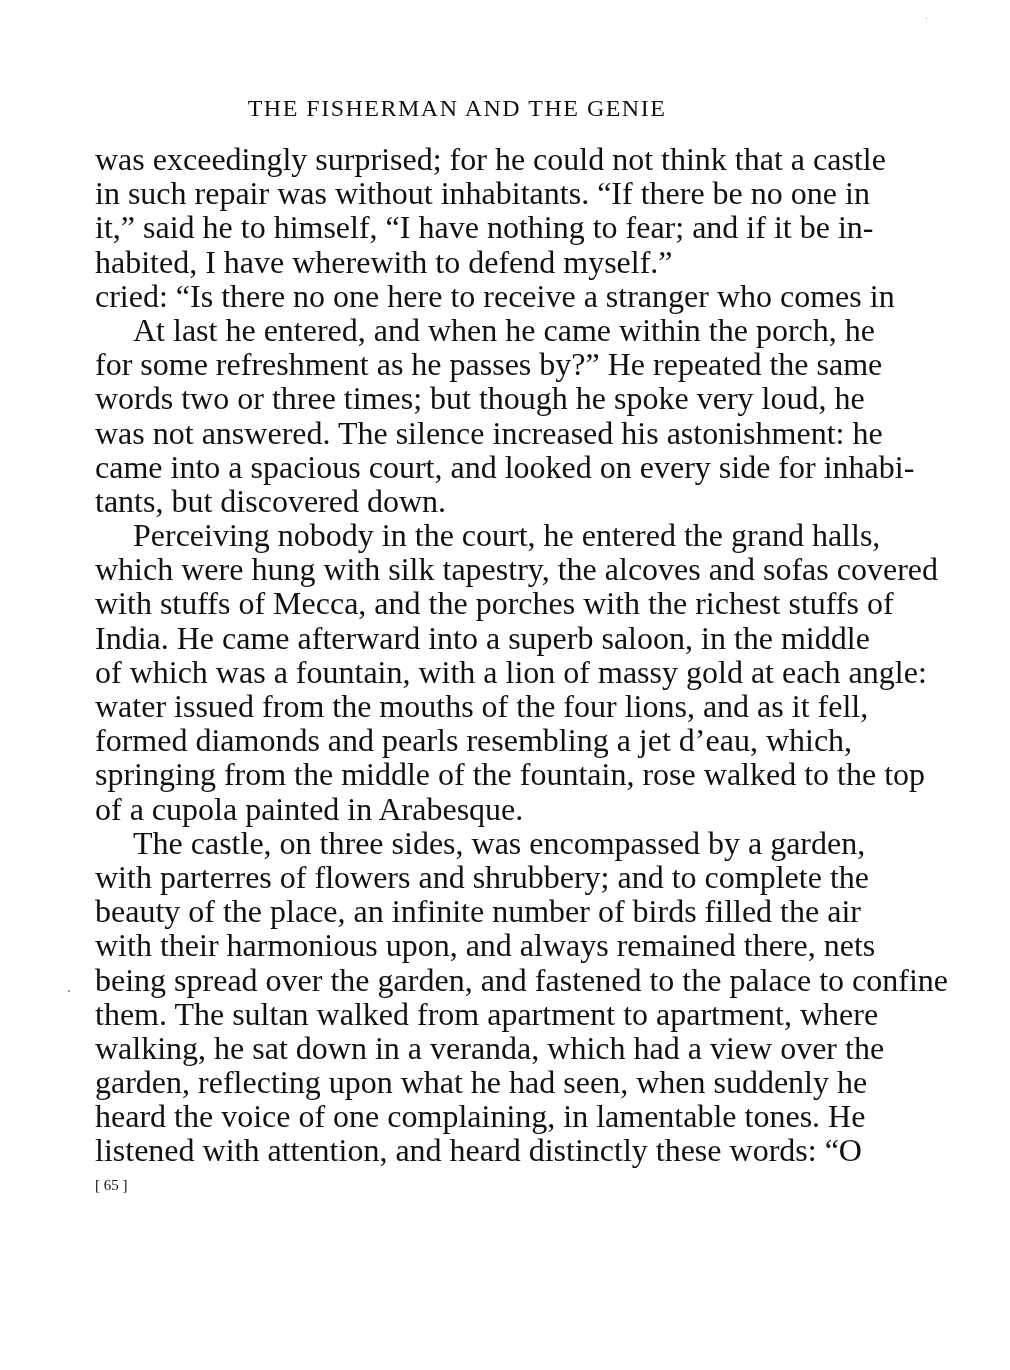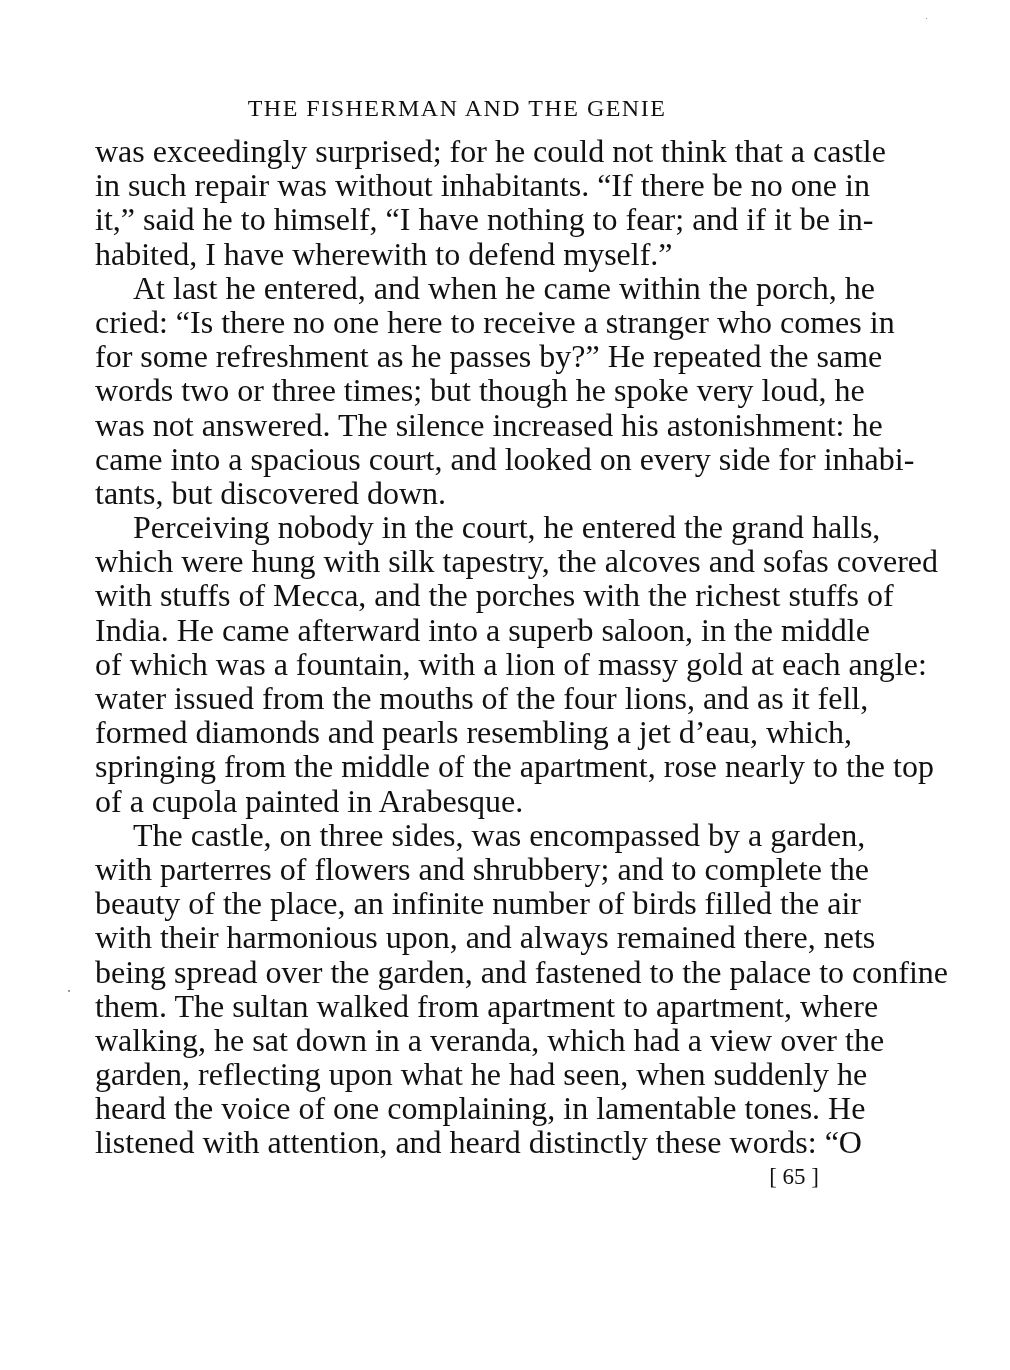--- a/index.html
+++ b/index.html
@@ -4,66 +4,66 @@
   <style>
     html, body { margin: 0; padding: 0; background: #ffffff; }
     body { width: 1010px; height: 1370px; position: relative; overflow: hidden; }
     .page {
       position: absolute; left: 95px; top: 88px; width: 724px;
       font-family: "Liberation Serif", "DejaVu Serif", serif;
       color: #111111;
     }
     .running-head {
       text-align: center; font-size: 24px; letter-spacing: 1.5px;
-      height: 40px; line-height: 40px; margin-bottom: 6px;
+      height: 40px; line-height: 40px; margin-bottom: 14px;
     }
     .line {
       font-size: 32px; height: 34.2px; line-height: 34.2px;
       white-space: nowrap; text-align: justify; text-align-last: justify;
       display: block;
     }
     .line.indent { padding-left: 38px; }
     .line.last { text-align-last: left; }
     .folio {
-      text-align: right; font-size: 23px; margin-top: 0px; height: 34px; line-height: 34px;
+      text-align: left; font-size: 15px; margin-top: 0px; height: 34px; line-height: 34px;
     }
     .stray-mark { position: absolute; width: 2px; height: 2px; background: #999; }
   </style>
 </head>
 <body>
 
 <div class="page">
   <div class="running-head">THE FISHERMAN AND THE GENIE</div>
 
   <div>
     <span class="line">was exceedingly surprised; for he could not think that a castle</span>
     <span class="line">in such repair was without inhabitants. “If there be no one in</span>
     <span class="line">it,” said he to himself, “I have nothing to fear; and if it be in-</span>
     <span class="line last">habited, I have wherewith to defend myself.”</span>
   </div>
 
   <div>
+    <span class="line">cried: “Is there no one here to receive a stranger who comes in</span>
     <span class="line indent">At last he entered, and when he came within the porch, he</span>
-    <span class="line">cried: “Is there no one here to receive a stranger who comes in</span>
     <span class="line">for some refreshment as he passes by?” He repeated the same</span>
     <span class="line">words two or three times; but though he spoke very loud, he</span>
     <span class="line">was not answered. The silence increased his astonishment: he</span>
     <span class="line">came into a spacious court, and looked on every side for inhabi-</span>
     <span class="line last">tants, but discovered down.</span>
   </div>
 
   <div>
     <span class="line indent">Perceiving nobody in the court, he entered the grand halls,</span>
     <span class="line">which were hung with silk tapestry, the alcoves and sofas covered</span>
     <span class="line">with stuffs of Mecca, and the porches with the richest stuffs of</span>
     <span class="line">India. He came afterward into a superb saloon, in the middle</span>
     <span class="line">of which was a fountain, with a lion of massy gold at each angle:</span>
     <span class="line">water issued from the mouths of the four lions, and as it fell,</span>
     <span class="line">formed diamonds and pearls resembling a jet d’eau, which,</span>
-    <span class="line">springing from the middle of the apartment, rose nearly to the top</span>
+    <span class="line">springing from the middle of the fountain, rose walked to the top</span>
     <span class="line last">of a cupola painted in Arabesque.</span>
   </div>
 
   <div>
     <span class="line indent">The castle, on three sides, was encompassed by a garden,</span>
     <span class="line">with parterres of flowers and shrubbery; and to complete the</span>
     <span class="line">beauty of the place, an infinite number of birds filled the air</span>
     <span class="line">with their harmonious upon, and always remained there, nets</span>
     <span class="line">being spread over the garden, and fastened to the palace to confine</span>
     <span class="line">them. The sultan walked from apartment to apartment, where</span>

